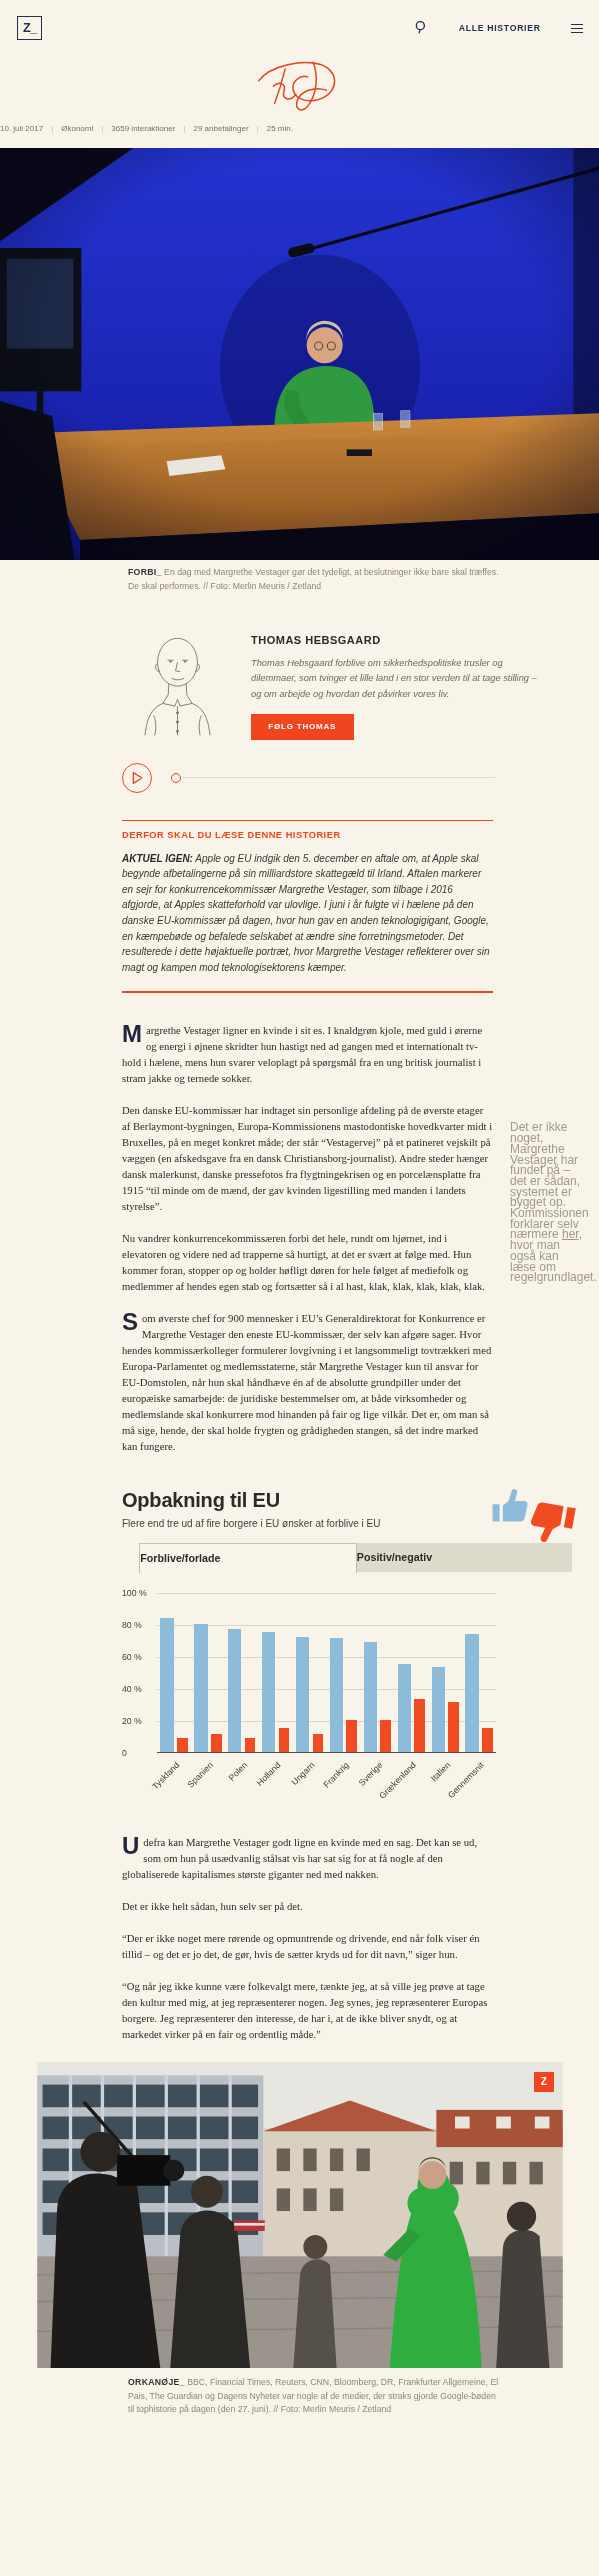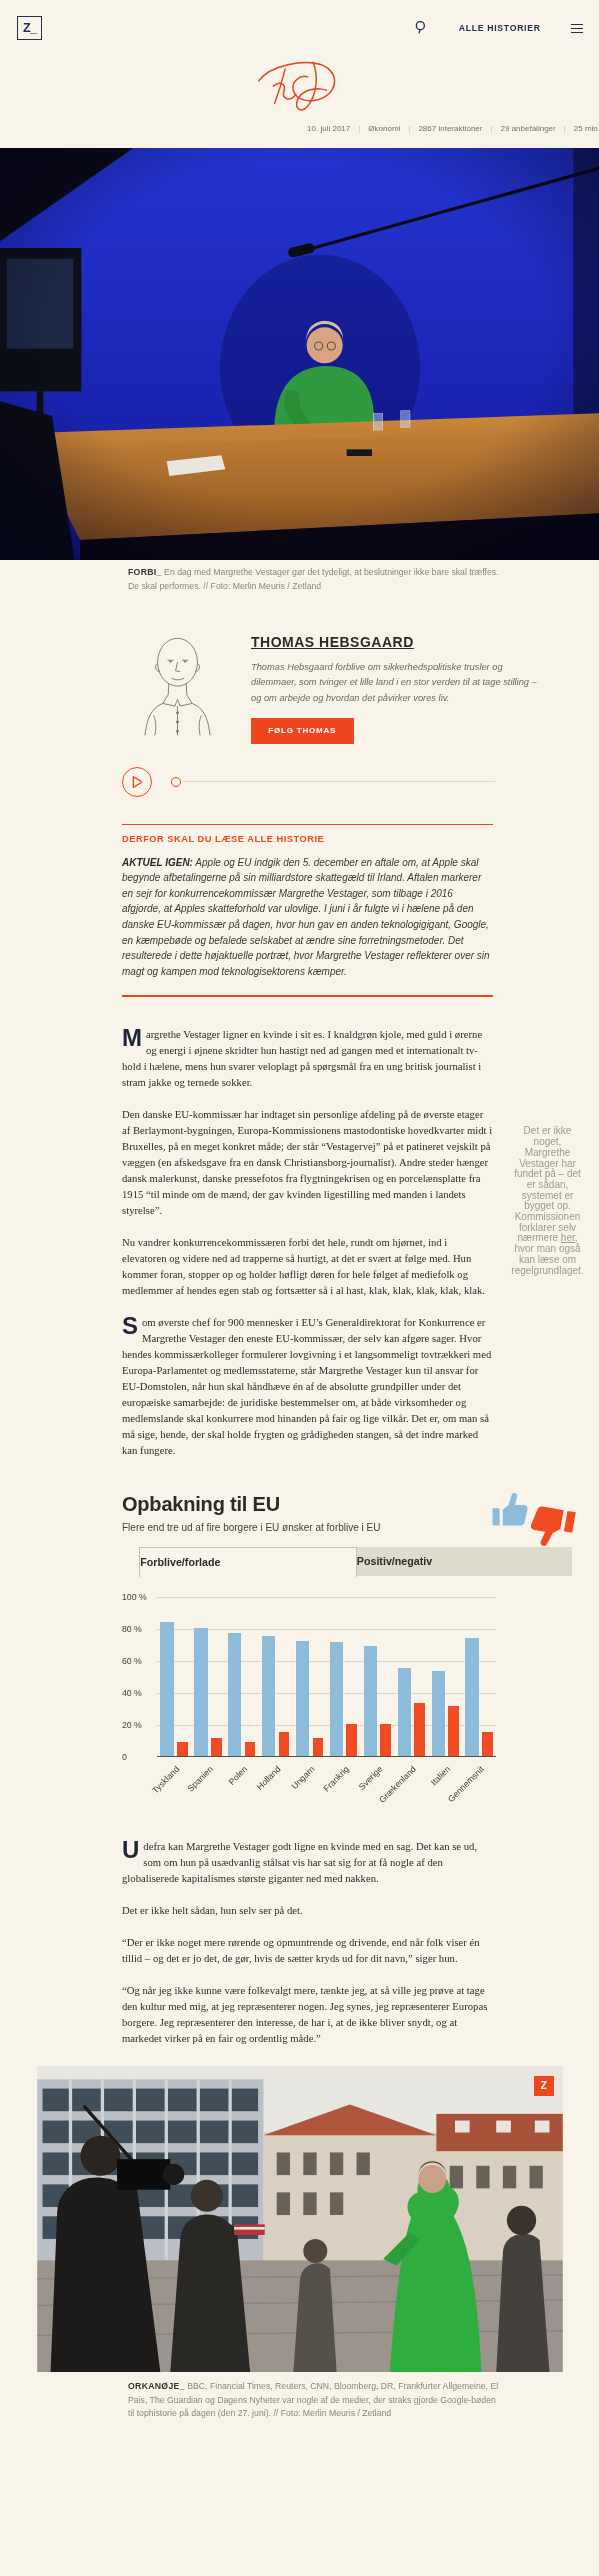--- a/index.html
+++ b/index.html
@@ -10,53 +10,53 @@
   header{display:flex;align-items:center;justify-content:space-between;padding:10.7px 17.3px 6.7px 17.3px;height:35px;}
   .logo{width:22.6px;height:22.6px;border:1.3px solid #22304e;color:#22304e;font-weight:bold;font-size:12.7px;display:flex;align-items:center;justify-content:center;letter-spacing:-0.7px;cursor:pointer;}
   .hdr-right{display:flex;align-items:center;gap:30px;}
   .nav-all{color:#22304e;font-weight:bold;font-size:8.7px;letter-spacing:0.7px;cursor:pointer;}
   .burger{display:flex;flex-direction:column;gap:2.7px;cursor:pointer;}
   .burger i{display:block;width:12px;height:1.3px;background:#22304e;}
 
   
   .signature{text-align:center;margin-top:1.3px;}
   h1{font-size:23px;line-height:1.17;font-weight:bold;color:#2b2a26;text-align:center;width:373px;margin:9.3px auto 0 auto;letter-spacing:-0.3px;}
-  .meta{display:flex;justify-content:flex-end;gap:8px;margin-top:9.3px;font-size:8px;color:#767164;}
+  .meta{display:flex;justify-content:flex-start;gap:8px;margin-top:9.3px;font-size:8px;color:#767164;}
   .meta .sep{color:#c9c4b4;}
 
   
   .hero{margin:14.7px 0 0 0;width:600px;height:412px;}
   .caption{margin:6.7px 0 0 128px;width:373px;font-size:8.7px;line-height:1.55;color:#8d8777;}
   .caption strong{color:#35332d;letter-spacing:0.3px;}
   .credit{color:#8d8777;}
 
   
   .author{display:flex;margin:37px 0 0 131px;gap:27px;width:413px;}
   .portrait{width:93px;flex:none;}
-  .author-info h3{margin:4px 0 0 0;font-size:14px;letter-spacing:0.5px;color:#2b2a26;text-decoration:underline;}
+  .author-info h3{margin:4px 0 0 0;font-size:11px;letter-spacing:0.5px;color:#2b2a26;}
   .bio{font-style:italic;font-size:9.3px;line-height:1.7;color:#6e695e;margin:9.3px 0 0 0;}
   .follow{margin-top:10.7px;background:#f0461f;color:#fff;border:none;font-family:"Liberation Sans",sans-serif;font-weight:bold;font-size:8px;letter-spacing:0.8px;padding:8.7px 17.3px;cursor:pointer;}
 
   
   .player{display:flex;align-items:center;margin:22.6px 0 0 122px;width:373px;}
   .playbtn{width:28px;height:28px;border:1.3px solid #f0461f;border-radius:50%;display:flex;align-items:center;justify-content:center;cursor:pointer;flex:none;}
   .knob{width:8px;height:8px;border:1.3px solid #f0461f;border-radius:50%;margin-left:18.7px;flex:none;cursor:pointer;}
   .track{flex:1;height:1.3px;background:#ddd8c9;margin-left:2.7px;cursor:pointer;}
 
   
   .whyread{margin:27px 0 0 122px;width:371px;border-top:0.7px solid #f0461f;border-bottom:2px solid #f0461f;padding:9.3px 0 16px 0;}
   .whyread h4{margin:0;color:#f0461f;font-size:9.3px;letter-spacing:0.5px;}
   .whyread p{font-style:italic;font-size:10px;line-height:1.56;color:#3c3932;margin:10.7px 0 0 0;}
   .whyread strong{color:#2b2a26;}
 
   
   .bodysec{margin:29px 0 0 122px;width:371px;position:relative;font-family:"Liberation Serif",serif;}
   .bodyp{font-size:10.7px;line-height:16px;color:#2f2d28;margin:0 0 16px 0;}
   .dropcap{float:left;font-family:"Liberation Sans",sans-serif;font-weight:bold;font-size:24px;line-height:20px;padding:1.3px 4px 0 0;color:#23263b;}
-  .sidenote{position:absolute;left:388px;width:75px;font-family:"Liberation Sans",sans-serif;font-size:10px;line-height:10.7px;color:#a09a89;text-align:center;}
+  .sidenote{position:absolute;left:388px;width:75px;font-family:"Liberation Sans",sans-serif;font-size:12px;line-height:10.7px;color:#a09a89;}
   .sidenote a{color:#a09a89;}
 
   
   .chart{margin:35px 0 0 122px;width:374px;position:relative;}
   .chart h2{margin:0;font-size:20px;color:#2b2a26;letter-spacing:-0.2px;}
   .chart-sub{margin:5.3px 0 0 0;font-size:10px;color:#45413a;}
   .thumbs{position:absolute;top:-10.7px;right:-81px;width:87px;height:73px;}
   .thumb-up{position:absolute;left:0;top:6.7px;}
   .thumb-down{position:absolute;left:37px;top:18.7px;transform:rotate(190deg);}
   .tabs{display:flex;width:433px;margin:14.7px 0 0 17.3px;}
@@ -109,21 +109,21 @@
       <path d="M104 12 C112 32 110 60 96 78 C88 88 76 84 80 70 C85 55 106 48 124 54"></path>
     </svg>
   </div>
 
 
   <div class="meta" id="meta">
       <span>10. juli 2017</span>
       <span class="sep">|</span>
       <span>Økonomi</span>
       <span class="sep">|</span>
-      <span>2867 interaktioner</span>
+      <span>3659 interaktioner</span>
       <span class="sep">|</span>
       <span>29 anbefalinger</span>
       <span class="sep">|</span>
       <span>25 min.</span>
     </div>
 
   <figure class="hero" style="margin-left:0;">
     <svg width="600" height="412" viewBox="0 0 900 618">
       <defs>
         <linearGradient id="bgblue" x1="0" y1="0" x2="0" y2="1">
@@ -210,21 +210,21 @@
     <div class="playbtn">
       <svg width="10.7" height="12" viewBox="0 0 16 18">
           <polygon points="2,1 15,9 2,17" fill="none" stroke="#f0461f" stroke-width="2" stroke-linejoin="round"></polygon>
         </svg>
     </div>
     <div class="knob"></div>
     <div class="track"></div>
   </div>
 
   <section class="whyread">
-    <h4>DERFOR SKAL DU LÆSE ALLE HISTORIE</h4>
+    <h4>DERFOR SKAL DU LÆSE DENNE HISTORIER</h4>
     <p><strong>AKTUEL IGEN:</strong> <span>Apple og EU indgik den 5. december en aftale om, at Apple skal begynde afbetalingerne på sin milliardstore skattegæld til Irland. Aftalen markerer en sejr for konkurrencekommissær Margrethe Vestager, som tilbage i 2016 afgjorde, at Apples skatteforhold var ulovlige. I juni i år fulgte vi i hælene på den danske EU-kommissær på dagen, hvor hun gav en anden teknologigigant, Google, en kæmpebøde og befalede selskabet at ændre sine forretningsmetoder. Det resulterede i dette højaktuelle portræt, hvor Margrethe Vestager reflekterer over sin magt og kampen mod teknologisektorens kæmper.</span></p>
   </section>
 
   <section class="bodysec">
     <div>
         <p class="bodyp"><span class="dropcap">M</span>argrethe Vestager ligner en kvinde i sit es. I knaldgrøn kjole, med guld i ørerne og energi i øjnene skridter hun hastigt ned ad gangen med et internationalt tv-hold i hælene, mens hun svarer veloplagt på spørgsmål fra en ung britisk journalist i stram jakke og ternede sokker.</p>
         <p class="bodyp">Den danske EU-kommissær har indtaget sin personlige afdeling på de øverste etager af Berlaymont-bygningen, Europa-Kommissionens mastodontiske hovedkvarter midt i Bruxelles, på en meget konkret måde; der står “Vestagervej” på et patineret vejskilt på væggen (en afskedsgave fra en dansk Christiansborg-journalist). Andre steder hænger dansk malerkunst, danske pressefotos fra flygtningekrisen og en porcelænsplatte fra 1915 “til minde om de mænd, der gav kvinden ligestilling med manden i landets styrelse”.</p>
         <p class="bodyp">Nu vandrer konkurrencekommissæren forbi det hele, rundt om hjørnet, ind i elevatoren og videre ned ad trapperne så hurtigt, at det er svært at følge med. Hun kommer foran, stopper op og holder høfligt døren for hele følget af mediefolk og medlemmer af hendes egen stab og fortsætter så i al hast, klak, klak, klak, klak, klak.</p>
         <p class="bodyp"><span class="dropcap">S</span>om øverste chef for 900 mennesker i EU’s Generaldirektorat for Konkurrence er Margrethe Vestager den eneste EU-kommissær, der selv kan afgøre sager. Hvor hendes kommissærkolleger formulerer lovgivning i et langsommeligt tovtrækkeri med Europa-Parlamentet og medlemsstaterne, står Margrethe Vestager kun til ansvar for EU-Domstolen, når hun skal håndhæve én af de absolutte grundpiller under det europæiske samarbejde: de juridiske bestemmelser om, at både virksomheder og medlemslande skal konkurrere mod hinanden på fair og lige vilkår. Det er, om man så må sige, hende, der skal holde frygten og grådigheden stangen, så det indre marked kan fungere.</p>
       </div>

